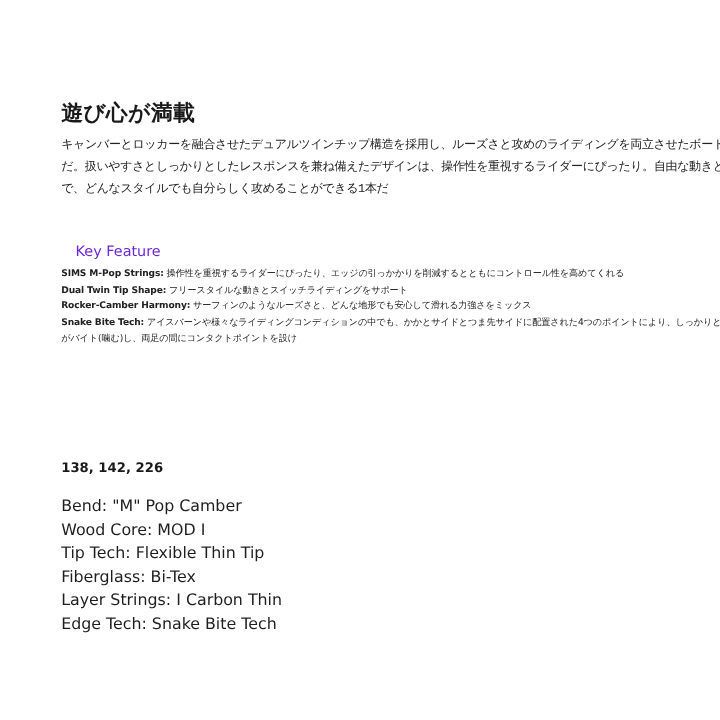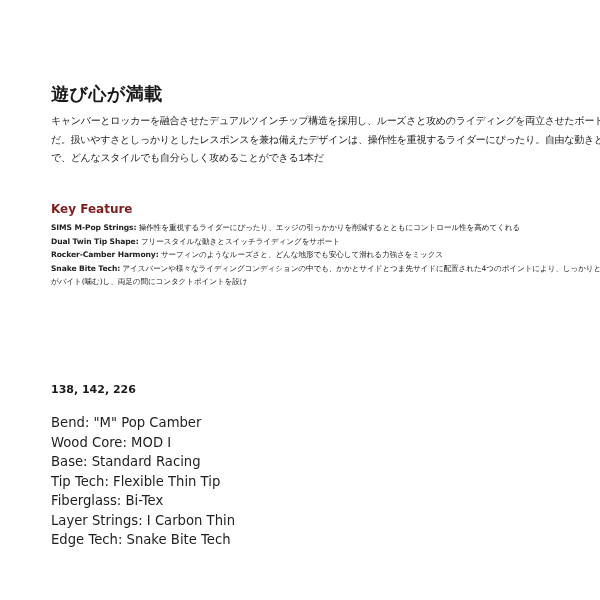--- a/index.html
+++ b/index.html
@@ -38,25 +38,25 @@
       width: 505px;
       font-size: 10px;
       line-height: 18.5px;
       letter-spacing: -0.3px;
       color: #222;
     }
     .intro span { display: block; white-space: nowrap; font-family: Liberation Mono, monospace; }
     .kf-heading {
       position: absolute;
       top: 202px;
-      left: 0;
+      left: 12px;
       font-family: "DejaVu Sans", sans-serif;
       font-size: 12px;
-      font-weight: bold;
-      color: #7f1d1d;
+      font-weight: normal;
+      color: #6d28d9;
       white-space: nowrap;
     }
     .kf-list {
       position: absolute;
       top: 221px;
       left: 0;
       width: 510px;
       font-size: 7.6px;
       line-height: 13.6px;
       color: #222;
@@ -119,21 +119,20 @@
     </div>
     <div class="kf-cont">がバイト(噛む)し、両足の間にコンタクトポイントを設け</div>
   </div>
 
   <div class="sizes">138, 142, 226</div>
 
   <div class="specs">
     <ul>
       <li>Bend: "M" Pop Camber</li>
       <li>Wood Core: MOD I</li>
-      <li>Base: Standard Racing</li>
       <li>Tip Tech: Flexible Thin Tip</li>
       <li>Fiberglass: Bi-Tex</li>
       <li>Layer Strings: I Carbon Thin</li>
       <li>Edge Tech: Snake Bite Tech</li>
     </ul>
   </div>
 
 </div>
 
 </body></html>

